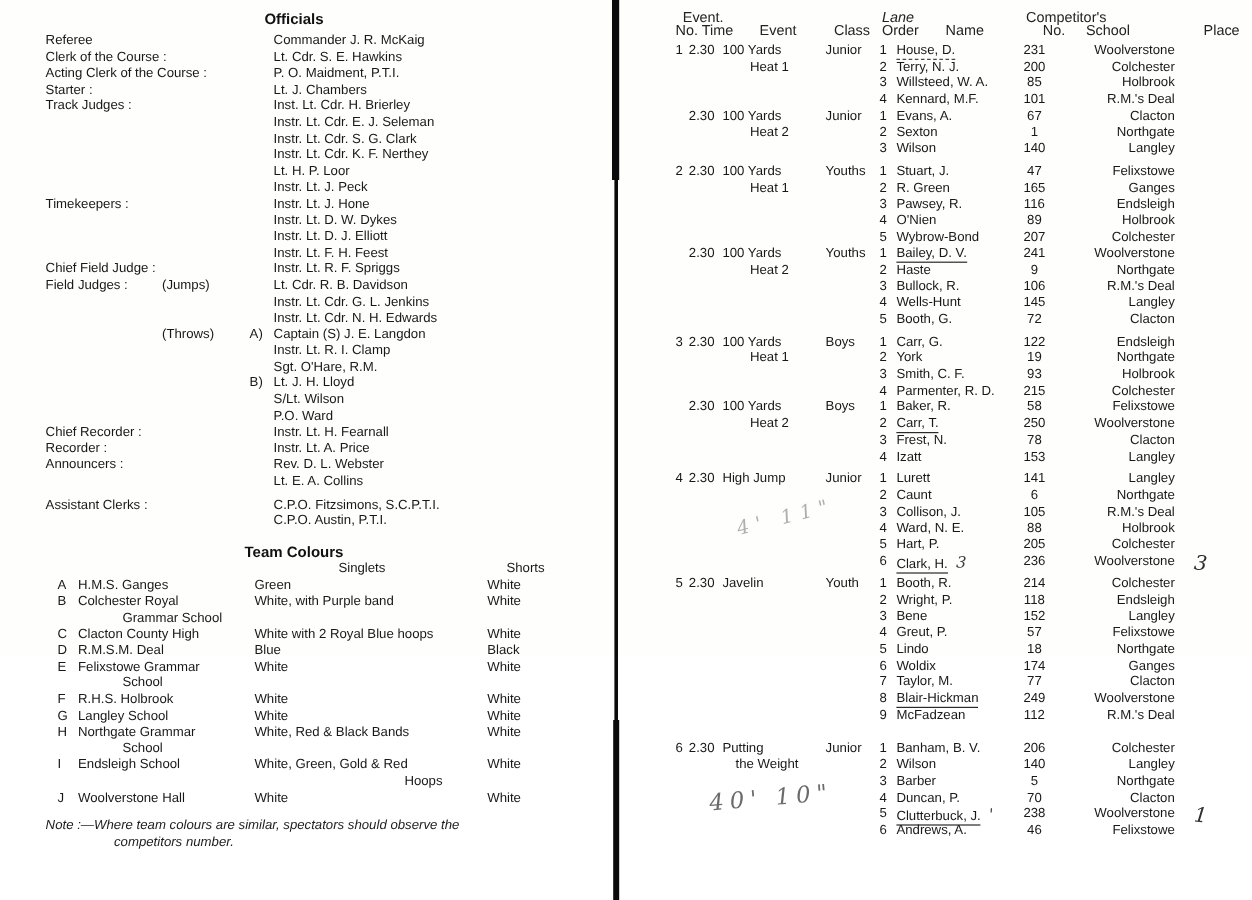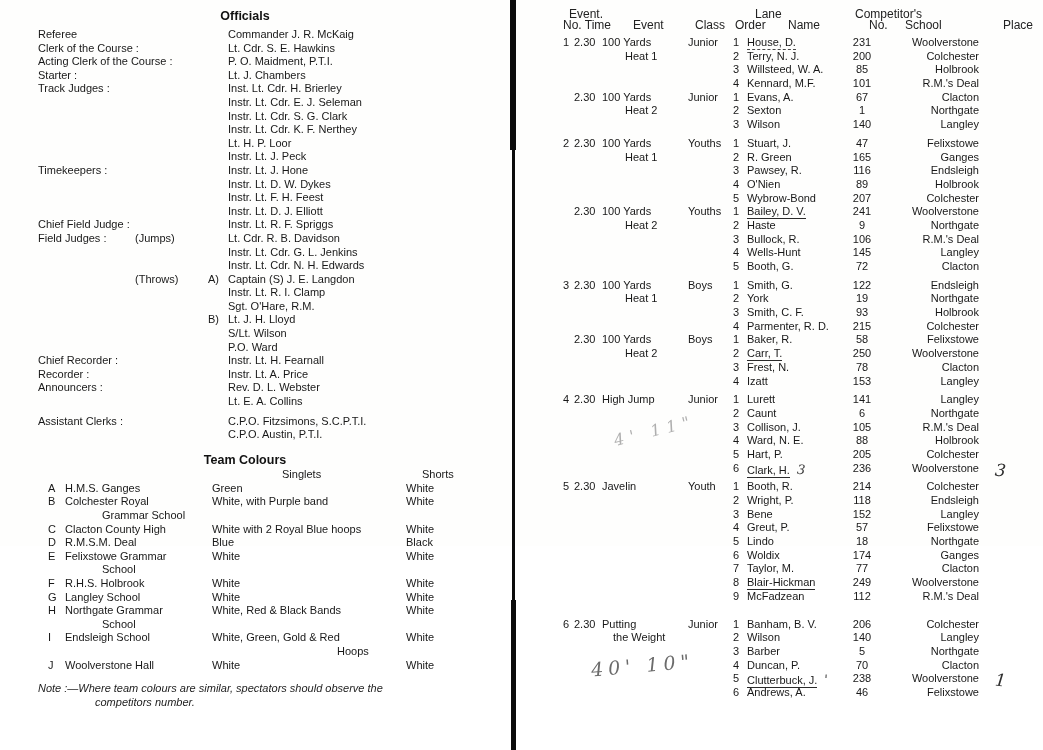--- a/index.html
+++ b/index.html
@@ -42,21 +42,21 @@
   #note .n1{padding-left:8px;}
   #note .n2{padding-left:65px;}
 
   
   #tbl-header{position:absolute;top:0;left:0;width:488px;height:32px;font-size:12px;color:#222;}
   #tbl-header span{position:absolute;white-space:nowrap;}
   .h-event-top{left:14px;top:7px;}
   .h-event-bot{left:8px;top:18px;}
   .h-event{left:78px;top:18px;}
   .h-class{left:140px;top:18px;}
-  .h-lane-top{left:200px;top:7px;}
+  .h-lane-top{left:180px;top:7px;font-style:italic;}
   .h-lane-bot{left:180px;top:18px;}
   .h-name{left:233px;top:18px;}
   .h-comp-top{left:300px;top:7px;}
   .h-comp-bot{left:314px;top:18px;}
   .h-school{left:350px;top:18px;}
   .h-place{left:448px;top:18px;}
 
   #events-list{position:absolute;top:36px;left:0;width:488px;font-size:11px;}
   .event-block{position:relative;}
   .row{position:relative;height:13.7px;white-space:nowrap;}
@@ -111,22 +111,22 @@
           <div class="off-line"><span class="off-label">Track Judges :</span><span class="off-name">Inst. Lt. Cdr. H. Brierley</span></div>
           <div class="off-line"><span class="off-name">Instr. Lt. Cdr. E. J. Seleman</span></div>
           <div class="off-line"><span class="off-name">Instr. Lt. Cdr. S. G. Clark</span></div>
           <div class="off-line"><span class="off-name">Instr. Lt. Cdr. K. F. Nerthey</span></div>
           <div class="off-line"><span class="off-name">Lt. H. P. Loor</span></div>
           <div class="off-line"><span class="off-name">Instr. Lt. J. Peck</span></div>
         </div>
         <div class="off-entry">
           <div class="off-line"><span class="off-label">Timekeepers :</span><span class="off-name">Instr. Lt. J. Hone</span></div>
           <div class="off-line"><span class="off-name">Instr. Lt. D. W. Dykes</span></div>
+          <div class="off-line"><span class="off-name">Instr. Lt. D. J. Elliott</span></div>
           <div class="off-line"><span class="off-name">Instr. Lt. F. H. Feest</span></div>
-          <div class="off-line"><span class="off-name">Instr. Lt. D. J. Elliott</span></div>
         </div>
         <div class="off-entry">
           <div class="off-line"><span class="off-label">Chief Field Judge :</span><span class="off-name">Instr. Lt. R. F. Spriggs</span></div>
         </div>
         <div class="off-entry">
           <div class="off-line"><span class="off-label">Field Judges :</span><span class="off-sub">(Jumps)</span><span class="off-name">Lt. Cdr. R. B. Davidson</span></div>
           <div class="off-line"><span class="off-name">Instr. Lt. Cdr. G. L. Jenkins</span></div>
           <div class="off-line"><span class="off-name">Instr. Lt. Cdr. N. H. Edwards</span></div>
         </div>
         <div class="off-entry">
@@ -406,21 +406,21 @@
             <span class="c-school">Clacton</span>
           </div>
         </div>
         <div class="event-block" style="margin-top: 5px;">
           <div class="row">
             <span class="c-no">3</span>
             <span class="c-time">2.30</span>
             <span class="c-event">100 Yards</span>
             <span class="c-class">Boys</span>
             <span class="c-lane">1</span>
-            <span class="c-name"><span>Smith, G.</span></span>
+            <span class="c-name"><span>Carr, G.</span></span>
             <span class="c-cno">122</span>
             <span class="c-school">Endsleigh</span>
           </div>
           <div class="row">
             <span class="c-heat">Heat 1</span>
             <span class="c-lane">2</span>
             <span class="c-name"><span>York</span></span>
             <span class="c-cno">19</span>
             <span class="c-school">Northgate</span>
           </div>

